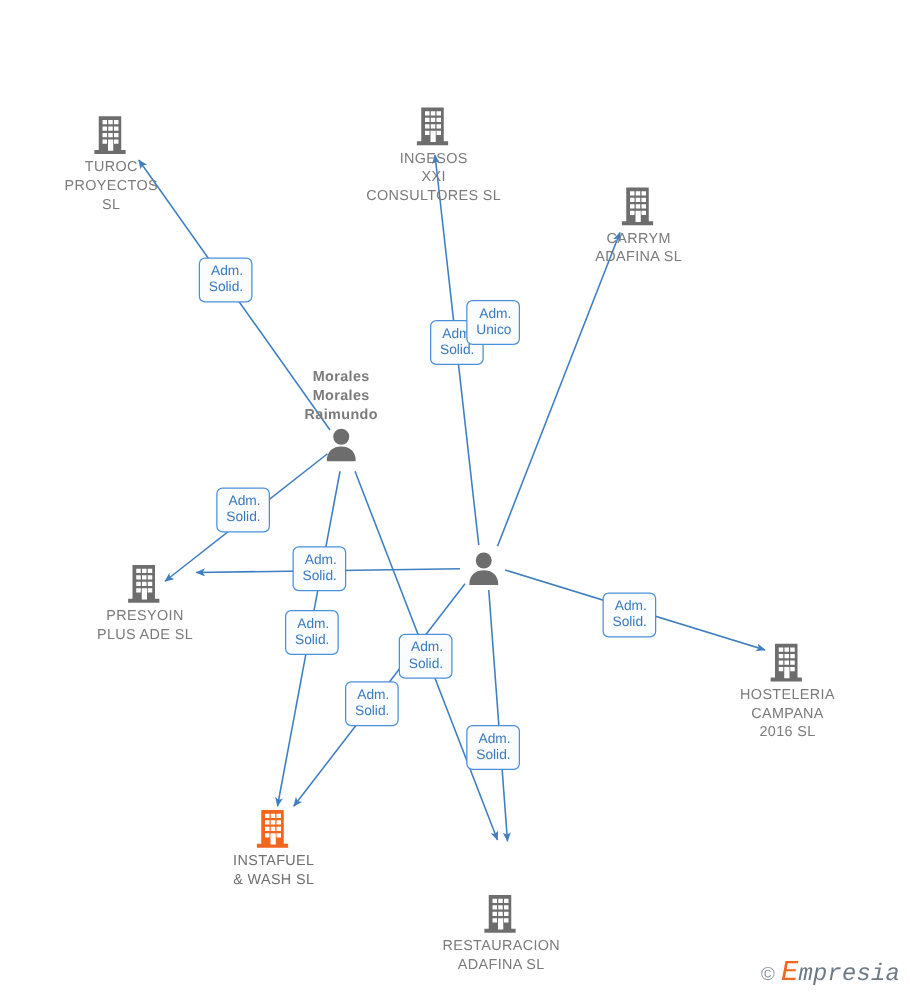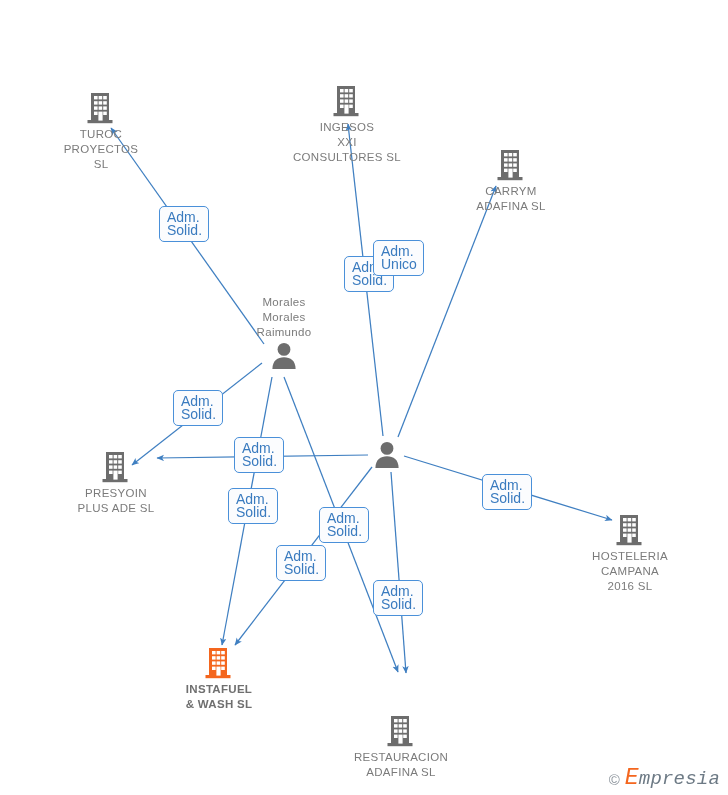--- a/index.html
+++ b/index.html
@@ -12,32 +12,32 @@
   svg.edges{position:absolute;left:0;top:0;width:728px;height:795px;pointer-events:none;}
 
   .node{position:absolute;text-align:center;}
   .node .glyph{display:block;line-height:0;}
   .node .caption{
     font-size:11.5px;color:#7b7b7b;letter-spacing:.3px;line-height:15px;
     white-space:pre-line;
   }
   .node.company .caption{margin-top:2px;}
   .node.person .caption{margin-bottom:1px;}
-  .node.focal .caption{color:#6f6f6f;font-weight:bold;}
+  .node.focal .caption{color:#6f6f6f;font-weight:normal;}
 
   .edge-label{
     position:absolute;
     background:#fbfcfe;
     border:1.4px solid #4a90d9;
     border-radius:5px;
     color:#3a7bbf;
-    font-size:14px;
+    font-size:11px;
     line-height:13px;
     padding:4px 6px 4px 7px;
-    text-align:left;
+    text-align:right;
     white-space:pre-line;
     box-sizing:border-box;
   }
 
   .watermark{
     position:absolute;right:8px;bottom:6px;
     display:flex;align-items:center;gap:5px;
   }
   .watermark .c{color:#8c949c;font-size:15px;line-height:15px;}
   .watermark .brand{
@@ -76,21 +76,21 @@
 
       <path d="M284,377 L398,672"></path>
 
       <path d="M391,472 L406,673"></path>
 
       <path d="M404,456 L612,520"></path>
     </g>
   </svg>
 
   <div id="nodes">
-      <div class="node company" style="width: 150px; left: 26px; top: 91px; text-align: center;">
+      <div class="node company" style="width: 150px; left: 14px; top: 91px; text-align: center;">
         <span class="glyph"><svg width="30" height="34" viewBox="0 0 30 34">
             <rect x="5" y="2" width="18" height="28" fill="#6d6d6d"></rect>
             <rect x="1.5" y="29" width="25" height="3.2" fill="#6d6d6d"></rect>
             <g fill="#ffffff">
               <rect x="8" y="5" width="3.6" height="3.4"></rect>
               <rect x="12.6" y="5" width="3.6" height="3.4"></rect>
               <rect x="17.2" y="5" width="3.6" height="3.4"></rect>
               <rect x="8" y="10.2" width="3.6" height="3.4"></rect>
               <rect x="12.6" y="10.2" width="3.6" height="3.4"></rect>
               <rect x="17.2" y="10.2" width="3.6" height="3.4"></rect>
@@ -233,21 +233,21 @@
               <rect x="12.6" y="15.4" width="3.6" height="3.4"></rect>
               <rect x="17.2" y="15.4" width="3.6" height="3.4"></rect>
               <rect x="8" y="20.6" width="3.6" height="3.4"></rect>
               <rect x="17.2" y="20.6" width="3.6" height="3.4"></rect>
               <rect x="12.4" y="20.6" width="4.2" height="9"></rect>
             </g>
           </svg></span>
         <div class="caption">RESTAURACION
 ADAFINA  SL</div>
       </div>
-      <div class="node person" style="width: 150px; left: 209px; top: 295px;">
+      <div class="node person" style="width: 150px; left: 198px; top: 295px; font-weight: bold;">
         <div class="caption">Morales
 Morales
 Raimundo</div>
         <span class="glyph"><svg width="30" height="30" viewBox="0 0 30 30">
             <circle cx="15" cy="8.4" r="6.4" fill="#6d6d6d"></circle>
             <path d="M3.4,28 C3.4,19.6 8.6,16.2 15,16.2 C21.4,16.2 26.6,19.6 26.6,28 Z" fill="#6d6d6d"></path>
           </svg></span>
       </div>
       <div class="node person" style="width: 150px; left: 312px; top: 440px;">
         <span class="glyph"><svg width="30" height="30" viewBox="0 0 30 30">

